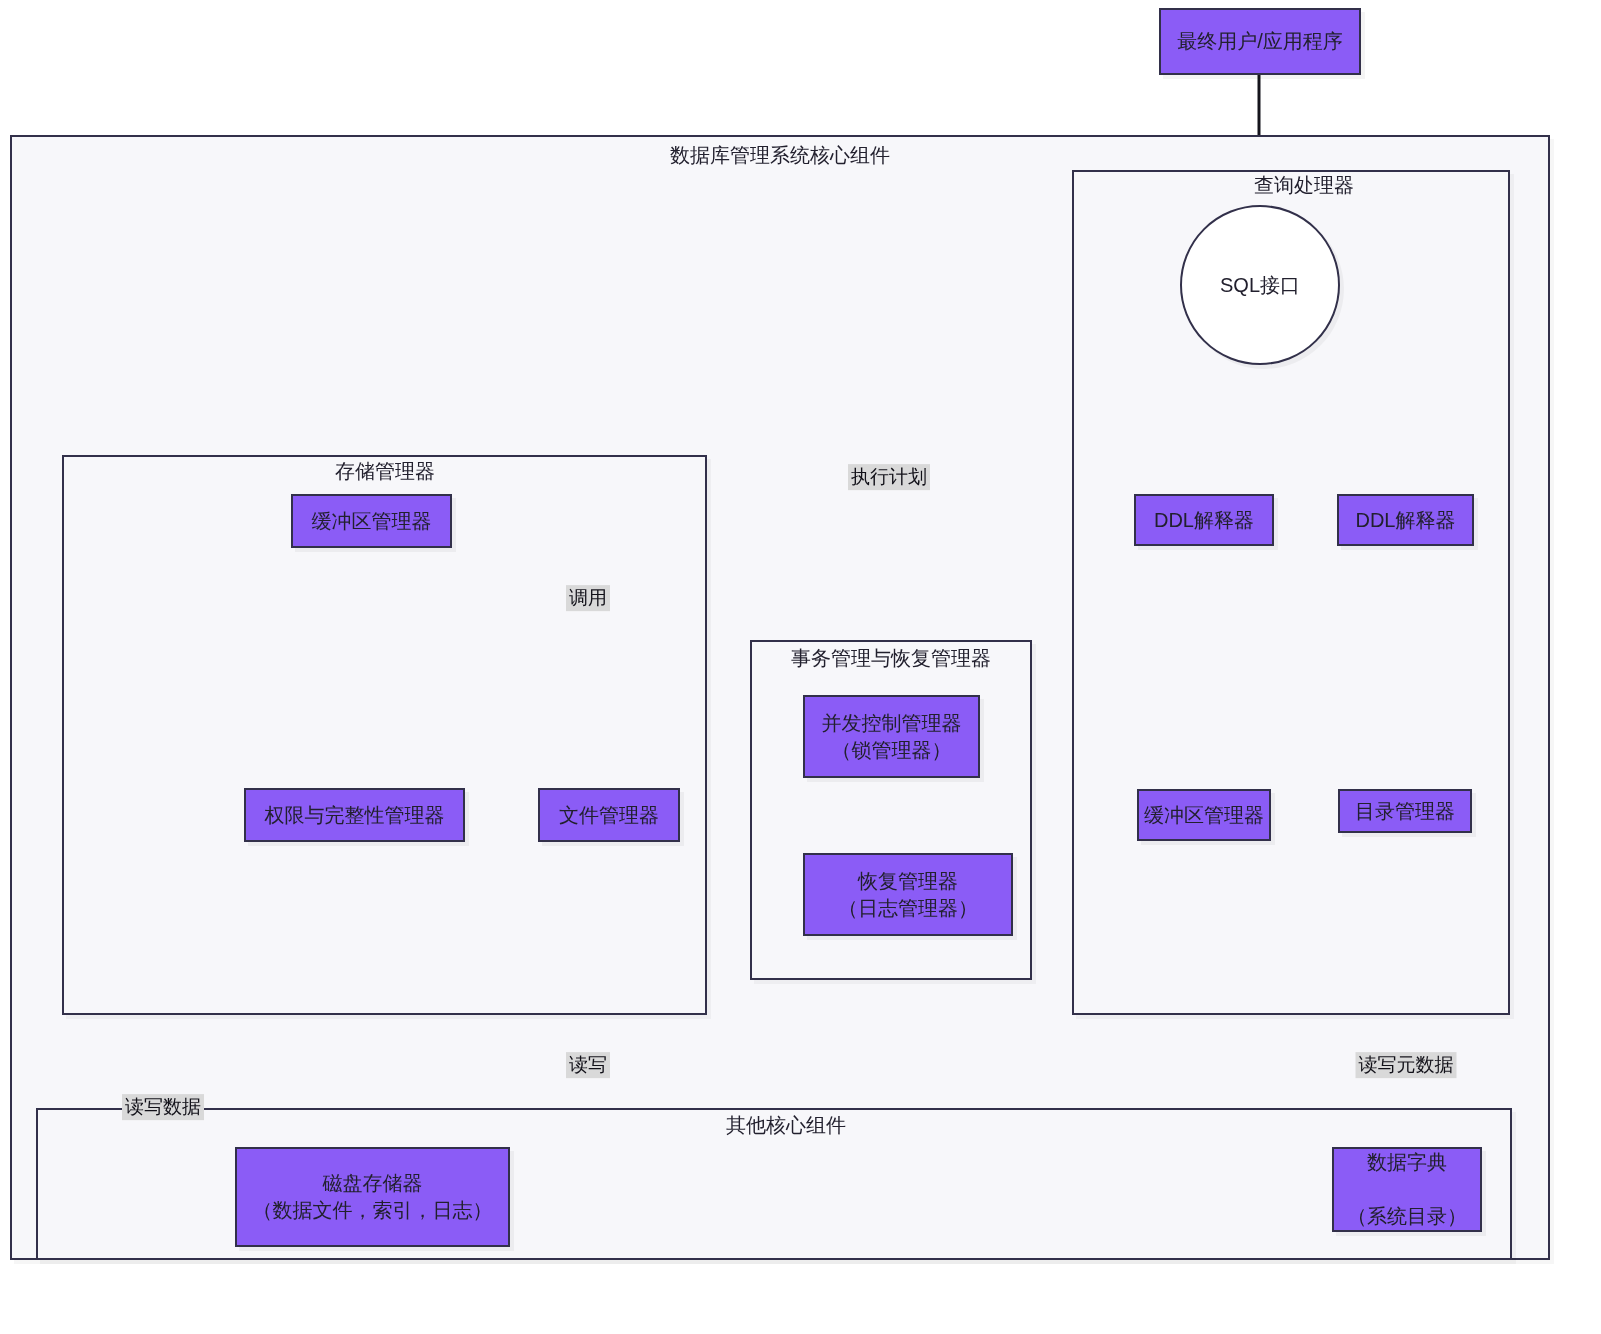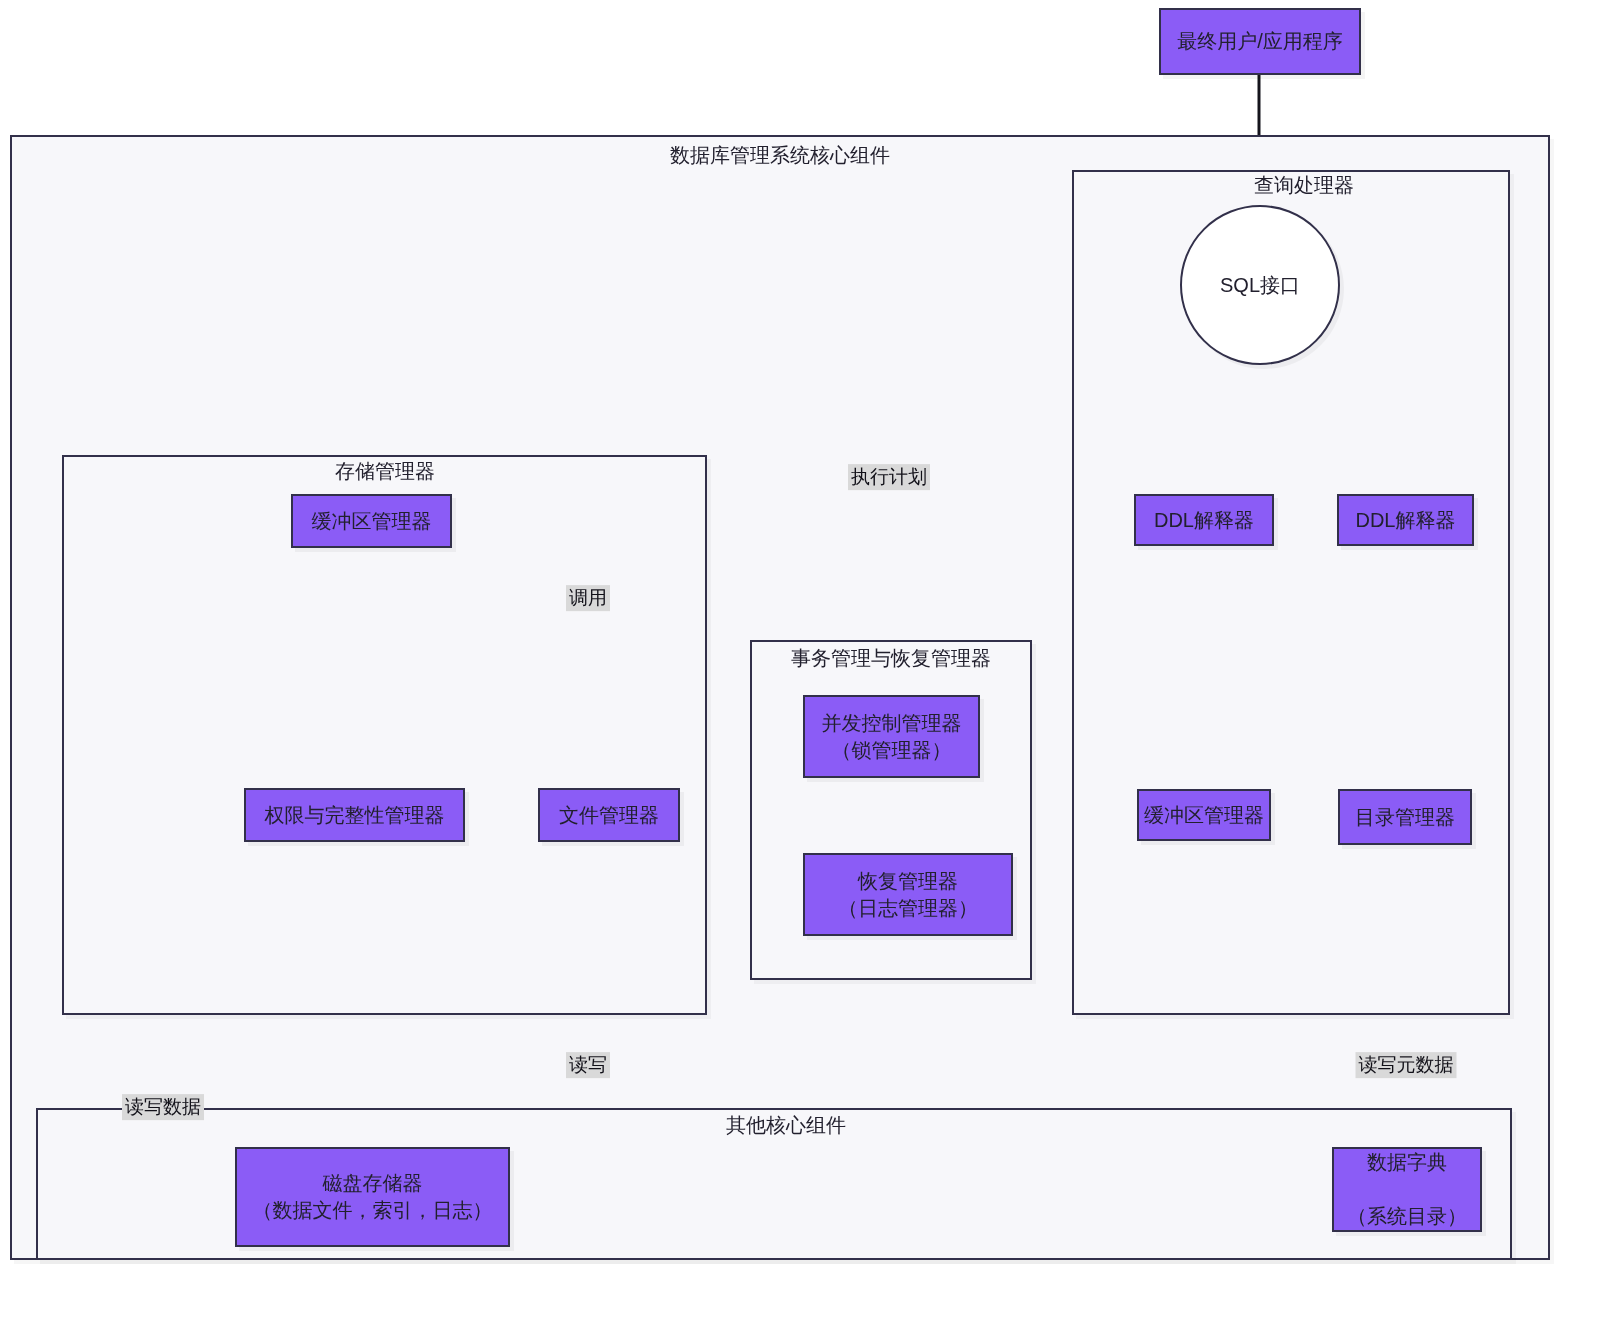--- a/index.html
+++ b/index.html
@@ -148,21 +148,21 @@
   </div>
 
   <div class="node" style="left:1337px; top:494px; width:137px; height:52px;">
     <span class="ln">DDL解释器</span>
   </div>
 
   <div class="node" style="left:1137px; top:789px; width:134px; height:52px;">
     <span class="ln">缓冲区管理器</span>
   </div>
 
-  <div class="node" style="left:1338px; top:789px; width:134px; height:56px;">
+  <div class="node" style="left:1338px; top:789px; width:134px; height:44px;">
     <span class="ln">目录管理器</span>
   </div>
 
   <div class="node" style="left:291px; top:494px; width:161px; height:54px;">
     <span class="ln">缓冲区管理器</span>
   </div>
 
   <div class="node" style="left:244px; top:788px; width:221px; height:54px;">
     <span class="ln">权限与完整性管理器</span>
   </div>

